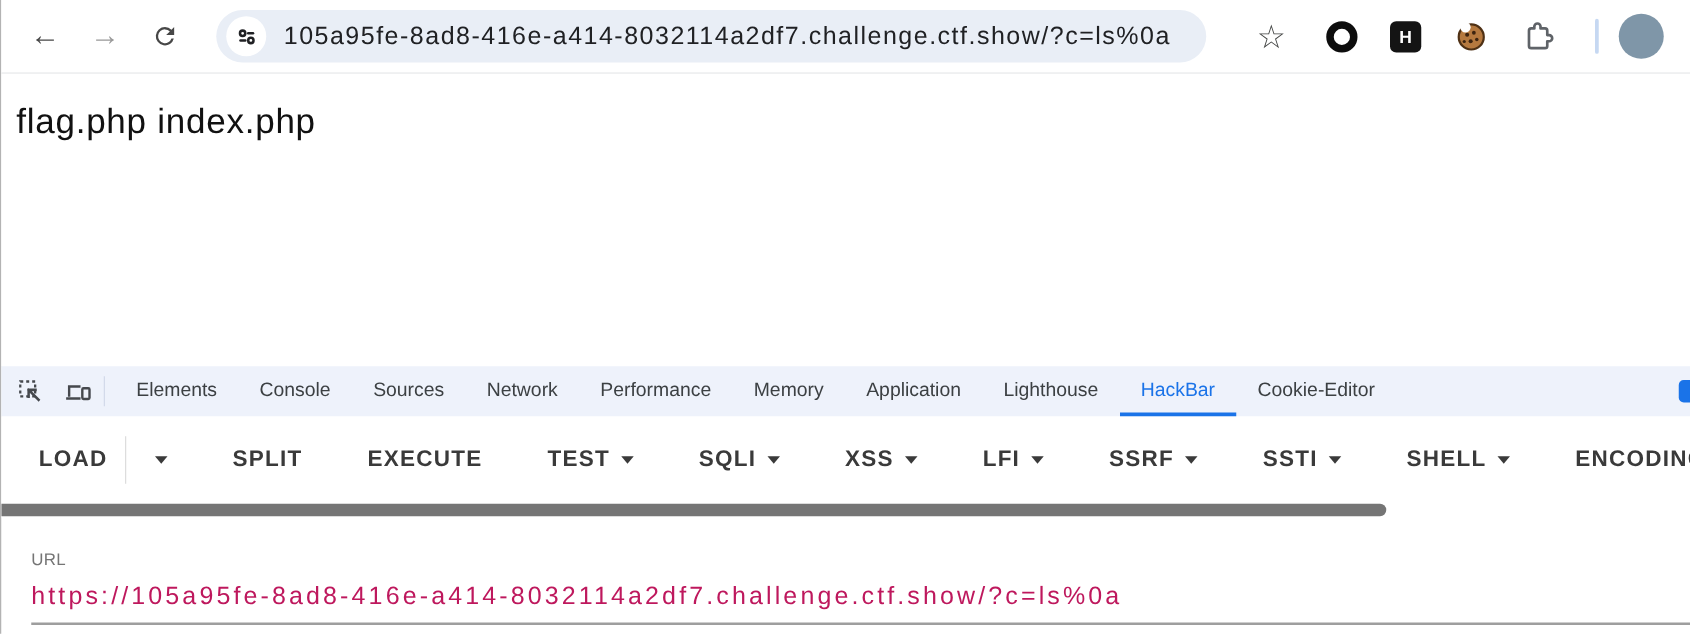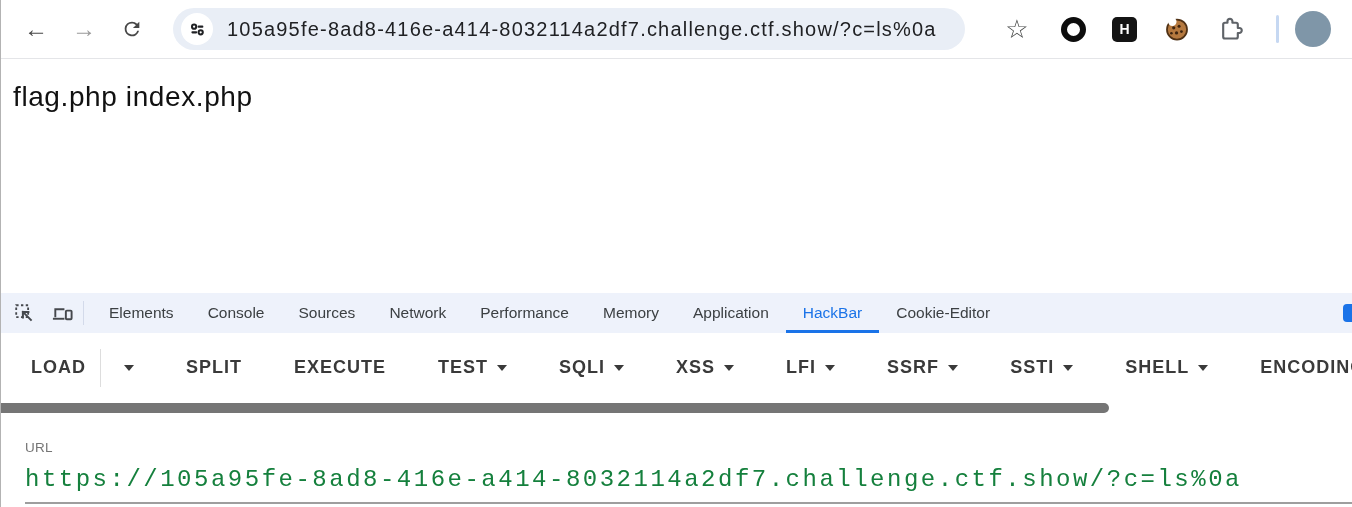--- a/index.html
+++ b/index.html
@@ -103,22 +103,22 @@
     background:#757575; border-radius:0 6px 6px 0; cursor:grab;
   }
 
   
   .url-field {
     margin-left:24px; margin-right:0; padding-top:26px; padding-bottom:9px;
     border-bottom:2px solid #9e9e9e;
   }
   .url-label { font-size:13.5px; color:#757575; letter-spacing:0.3px; }
   .url-value {
-    margin-top:11px; font-family:Liberation Mono, monospace;
-    font-size:24px; letter-spacing:2.5px; color:#15803d; white-space:nowrap;
+    margin-top:11px; font-family:Liberation Sans, sans-serif;
+    font-size:20px; letter-spacing:2.5px; color:#be185d; white-space:nowrap;
     cursor:text;
   }
 </style>
 </head>
 <body>
 
 <div class="browser-toolbar">
   <div class="nav-btn">
     <span>←</span>
   </div>
@@ -214,20 +214,23 @@
       </div>
 
       <div class="devtools-tab">
         <span>Memory</span>
       </div>
 
       <div class="devtools-tab">
         <span>Application</span>
       </div>
 
+      <div class="devtools-tab">
+        <span>Lighthouse</span>
+      </div>
 
       <div class="devtools-tab active">
         <span>HackBar</span>
       </div>
 
       <div class="devtools-tab">
         <span>Cookie-Editor</span>
       </div>
     </div>
 

